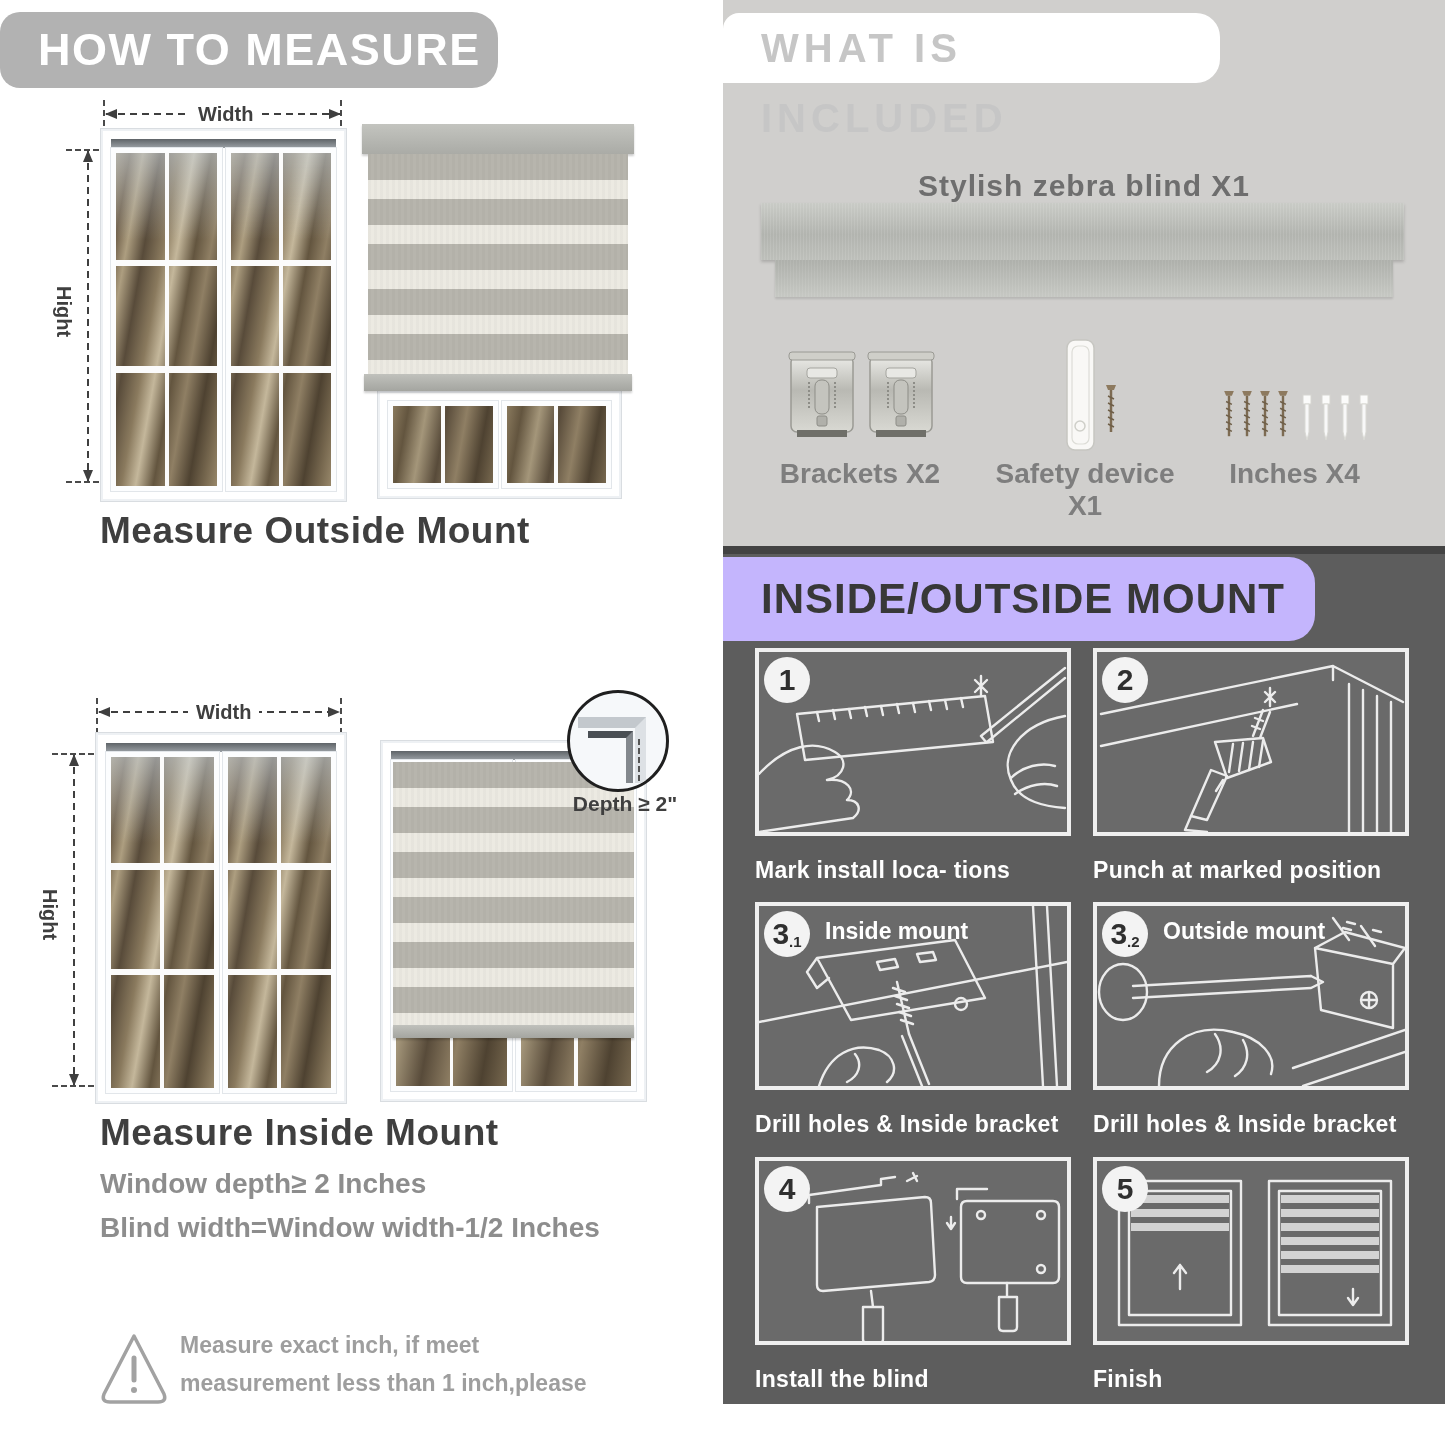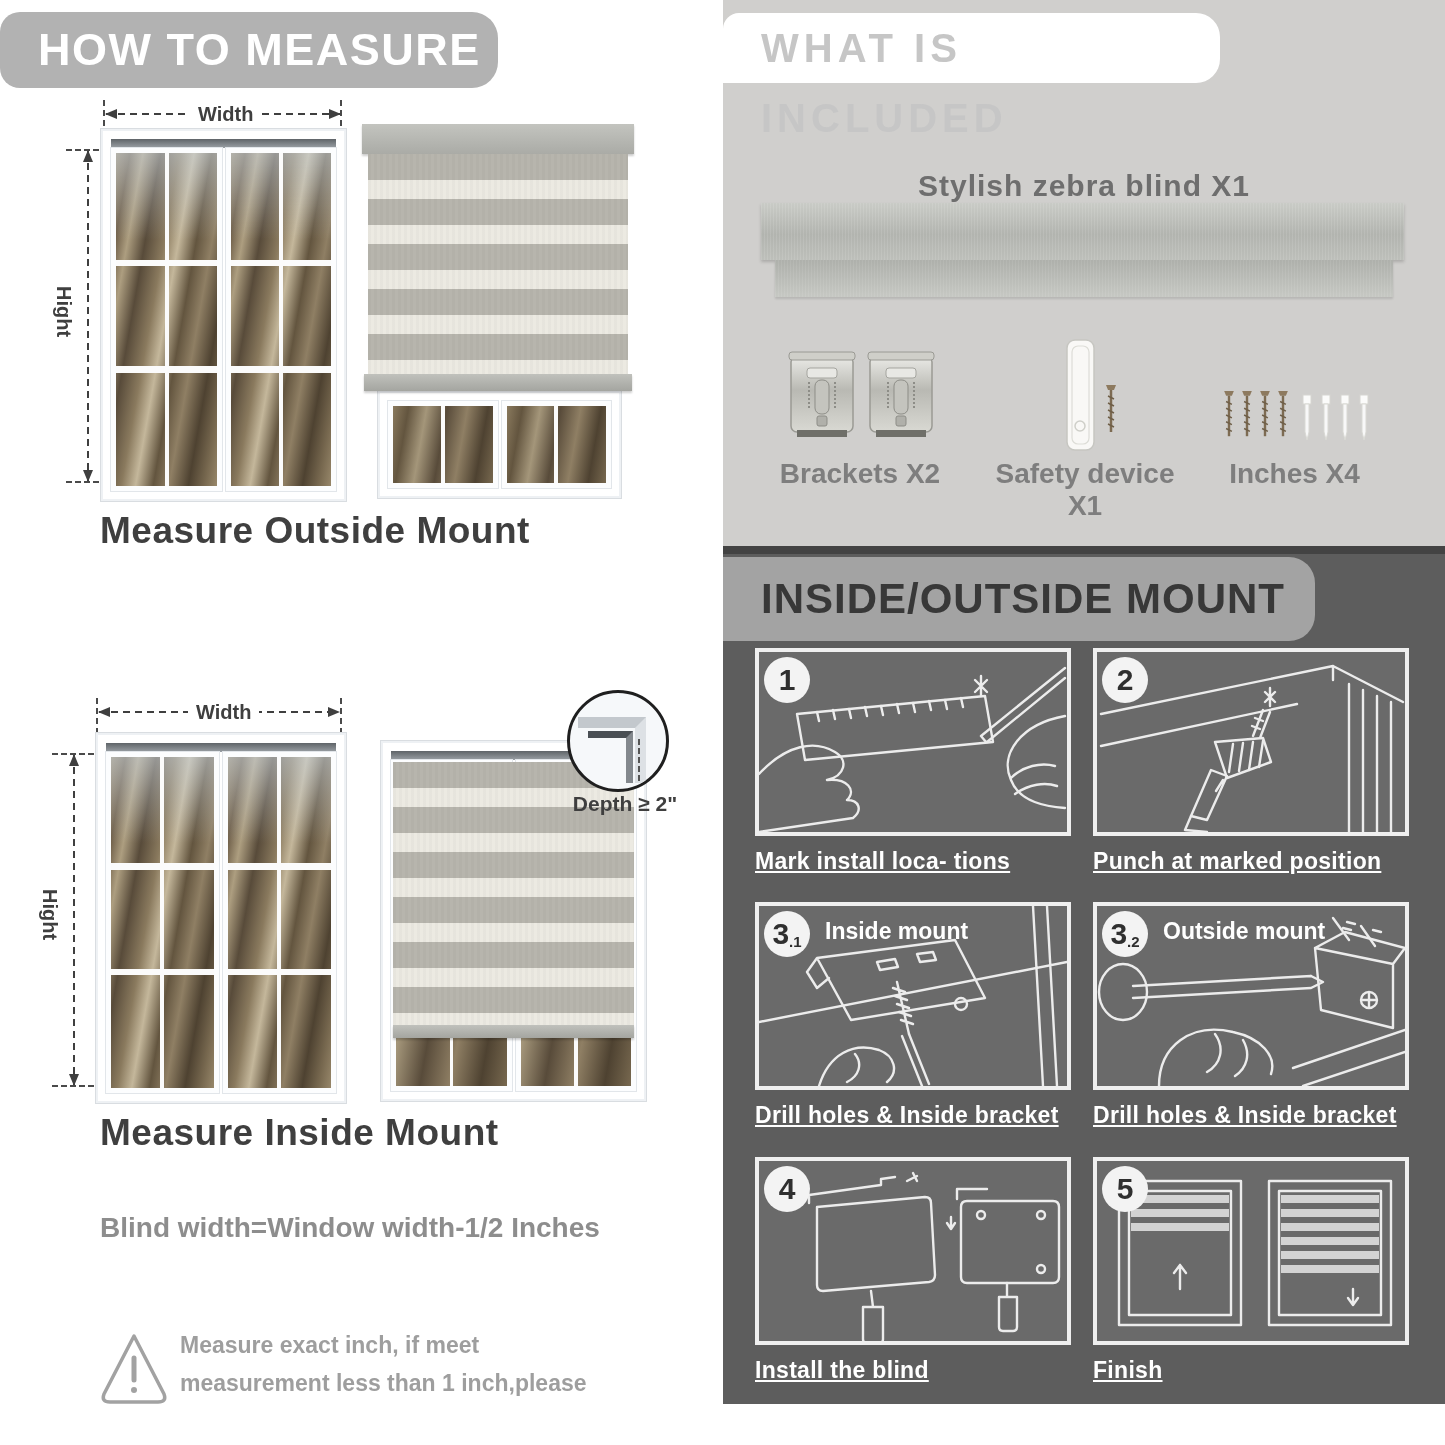--- a/index.html
+++ b/index.html
@@ -5,21 +5,21 @@
   html,body{margin:0;padding:0;background:#fff;}
   #canvas{position:relative;width:1445px;height:1404px;background:#ffffff;overflow:hidden;
           font-family:"Liberation Sans","DejaVu Sans",sans-serif;}
   .abs{position:absolute;}
 
   
   .banner{left:0;top:12px;width:498px;height:76px;background:#b2b2b2;border-radius:20px 26px 26px 20px;
           color:#ffffff;font-size:45px;font-weight:800;letter-spacing:1.5px;line-height:76px;padding-left:38px;box-sizing:border-box;}
   .included-header{left:723px;top:13px;width:497px;height:70px;background:#ffffff;border-radius:16px 24px 24px 0;
           color:#c6c6c6;font-size:40px;font-weight:800;letter-spacing:5px;line-height:70px;padding-left:38px;box-sizing:border-box;}
-  .mount-header{left:723px;top:557px;width:592px;height:84px;background:#a3a3a3;border-radius:0 26px 26px 0;
+  .mount-header{left:723px;top:557px;width:592px;height:84px;background:#c4b5fd;border-radius:0 26px 26px 0;
           color:#383838;font-size:42px;font-weight:800;letter-spacing:1px;line-height:84px;padding-left:38px;box-sizing:border-box;}
 
   
   .light-panel{left:723px;top:0;width:722px;height:546px;background:#d0cfcd;}
   .dark-panel{left:723px;top:546px;width:722px;height:899px;background:#5d5d5d;border-top:8px solid #434343;box-sizing:border-box;}
 
   .product-label{left:723px;top:150px;width:722px;text-align:center;color:#6e6e6e;font-size:30px;font-weight:700;letter-spacing:1px;margin-top:19px;}
   .part-label{color:#7e7e7e;font-size:28px;font-weight:700;text-align:center;}
 
   .rail-top{left:761px;top:203px;width:643px;height:57px;
@@ -63,21 +63,21 @@
   .guide-h{border-top:2px dashed #4a4a4a;height:0;}
 
   
   .step{width:316px;}
   .frame{position:relative;width:316px;height:188px;border:4px solid #efefef;background:#6a6a6a;box-sizing:border-box;}
   .frame svg{position:absolute;left:0;top:0;}
   .badge{position:absolute;left:5px;top:5px;width:46px;height:46px;border-radius:50%;background:#f3f3f3;
          display:flex;align-items:center;justify-content:center;color:#2f2f2f;font-size:30px;font-weight:800;}
   .badge .sub{font-size:15px;font-weight:800;align-self:flex-end;margin-bottom:7px;}
   .step-title{position:absolute;left:66px;top:12px;color:#ffffff;font-size:23px;font-weight:700;}
-  .caption{margin-top:12px;color:#ffffff;font-size:23px;font-weight:700;letter-spacing:.3px;text-decoration:underline;}
+  .caption{margin-top:21px;color:#ffffff;font-size:23px;font-weight:700;letter-spacing:.3px;}
 
   .sketch{stroke:#ececec;stroke-width:2.4;fill:none;stroke-linecap:round;stroke-linejoin:round;}
 
   
   .detail-circle{left:567px;top:690px;width:96px;height:96px;border:3px solid #1f1f1f;border-radius:50%;background:#f6f8fa;overflow:hidden;}
   .dc1{position:absolute;left:8px;top:24px;right:20px;bottom:6px;border-top:11px solid #c3c8cd;border-right:11px solid #dde1e5;}
   .dc2{position:absolute;left:18px;top:38px;right:33px;bottom:6px;border-top:7px solid #4a4f54;border-right:7px solid #83888d;}
   .dc3{position:absolute;right:26px;top:46px;bottom:8px;border-left:2px dashed #555;}
 </style>
 </head>
@@ -189,20 +189,21 @@
   </div>
 
   <div class="abs detail-circle">
     <div class="dc1"></div>
     <div class="dc2"></div>
     <div class="dc3"></div>
   </div>
   <div class="abs depth-label" style="left:555px;top:792px;width:140px;">Depth ≥ 2"</div>
 
   <div class="abs sec-title" style="left:100px;top:1112px;">Measure Inside Mount</div>
+  <div class="abs formula" style="left:100px;top:1168px;">Window depth≥ 2 Inches</div>
   <div class="abs formula" style="left:100px;top:1212px;">Blind width=Window width-1/2 Inches</div>
 
   <svg class="abs" style="left:98px;top:1328px;" width="72" height="80">
     <path d="M36,8 L66,66 Q69,74 60,74 L12,74 Q3,74 6,66 Z" fill="none" stroke="#a2a2a2" stroke-width="3.5" stroke-linejoin="round"></path>
     <line x1="36" y1="30" x2="36" y2="52" stroke="#a2a2a2" stroke-width="5" stroke-linecap="round"></line>
     <circle cx="36" cy="62" r="3" fill="#a2a2a2"></circle>
   </svg>
   <div class="abs note-text" style="left:180px;top:1326px;">Measure exact inch, if meet measurement less than 1 inch,please also let us know exact measurement, please do not leave it</div>
 
   <div class="abs included-header">

